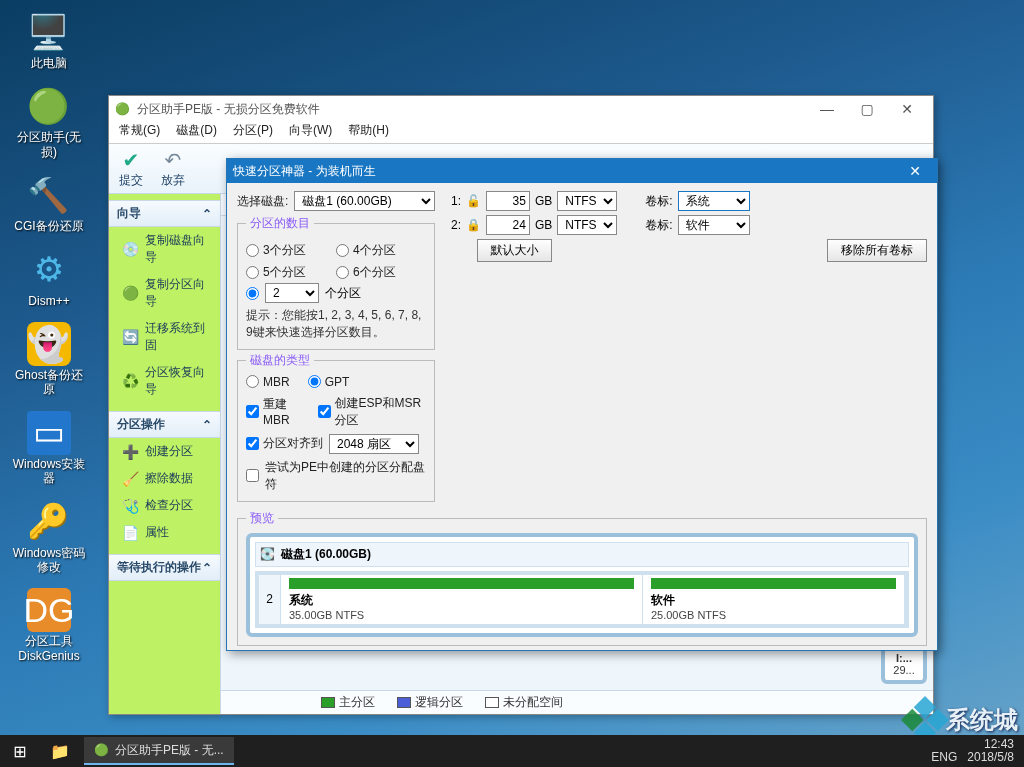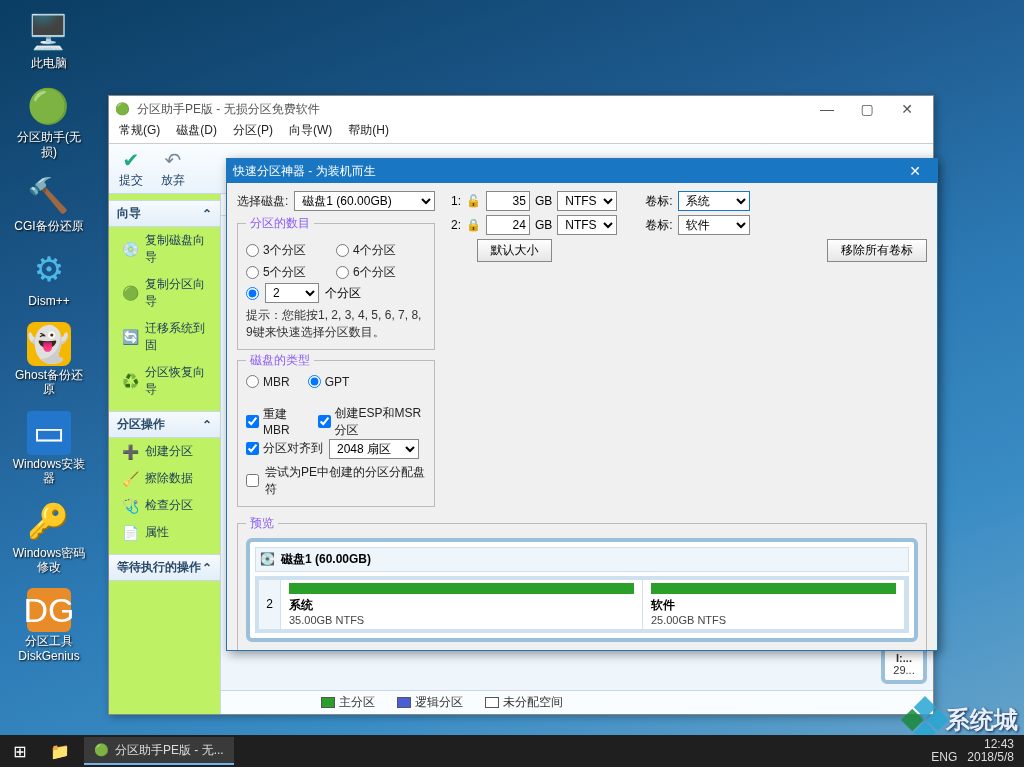--- a/index.html
+++ b/index.html
@@ -291,31 +291,31 @@
             <label>
                 <input type="radio" name="pc" checked="" style="">
               </label>
             <select style="width:54px"><option>2</option></select>
             <span>个分区</span>
           </div>
           <div class="hint">提示：您能按1, 2, 3, 4, 5, 6, 7, 8, 9键来快速选择分区数目。</div>
         </fieldset>
         <fieldset class="fieldset">
           <legend>磁盘的类型</legend>
-          <div class="inline" style="gap:18px;margin-bottom:16px;">
+          <div class="inline" style="gap:18px;margin-bottom:6px;">
             <label>
                 <input type="radio" name="dt" style="">
                 <span>MBR</span>
               </label>
             <label>
                 <input type="radio" name="dt" checked="" style="">
                 <span>GPT</span>
               </label>
           </div>
-          <div class="inline" style="gap:14px;">
+          <div class="inline" style="gap:14px;margin-bottom:5px;">
             <label>
                 <input type="checkbox" checked="" style="">
                 <span>重建MBR</span>
               </label>
             <label>
                 <input type="checkbox" checked="" style="">
                 <span>创建ESP和MSR分区</span>
               </label>
           </div>
           <div class="inline" style="margin-bottom:5px;">

